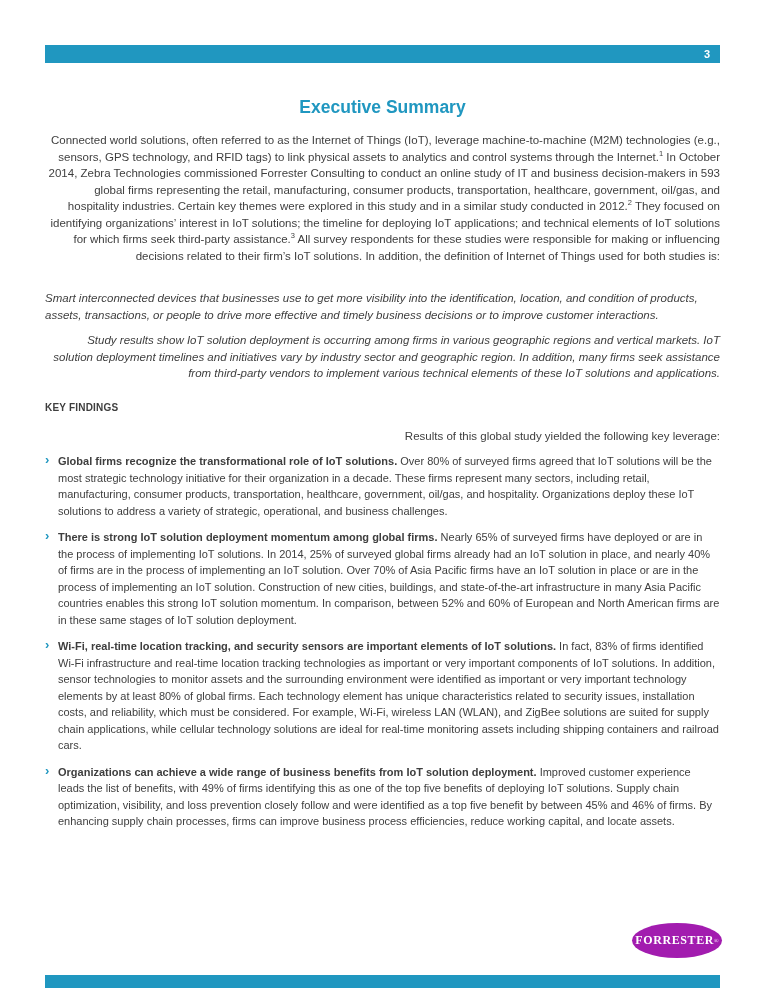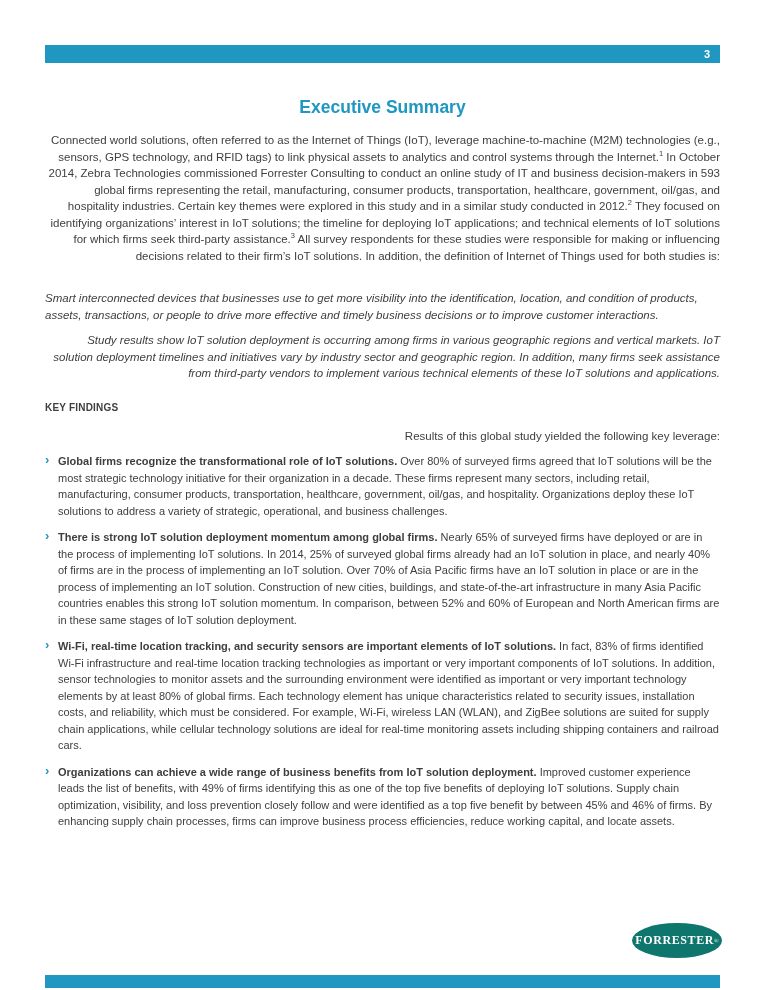--- a/index.html
+++ b/index.html
@@ -91,21 +91,21 @@
     line-height: 16.5px;
     margin: 0;
   }
   .btext b { color: #3e3e3e; }
   .logo {
     position: absolute;
     right: 43px;
     top: 923px;
     width: 90px;
     height: 35px;
-    background: #0f766e;
+    background: #a21caf;
     border-radius: 50%;
     display: flex;
     align-items: center;
     justify-content: center;
   }
   .logo-text {
     color: #ffffff;
     font-family: "Liberation Serif", serif;
     font-weight: bold;
     font-size: 12px;

